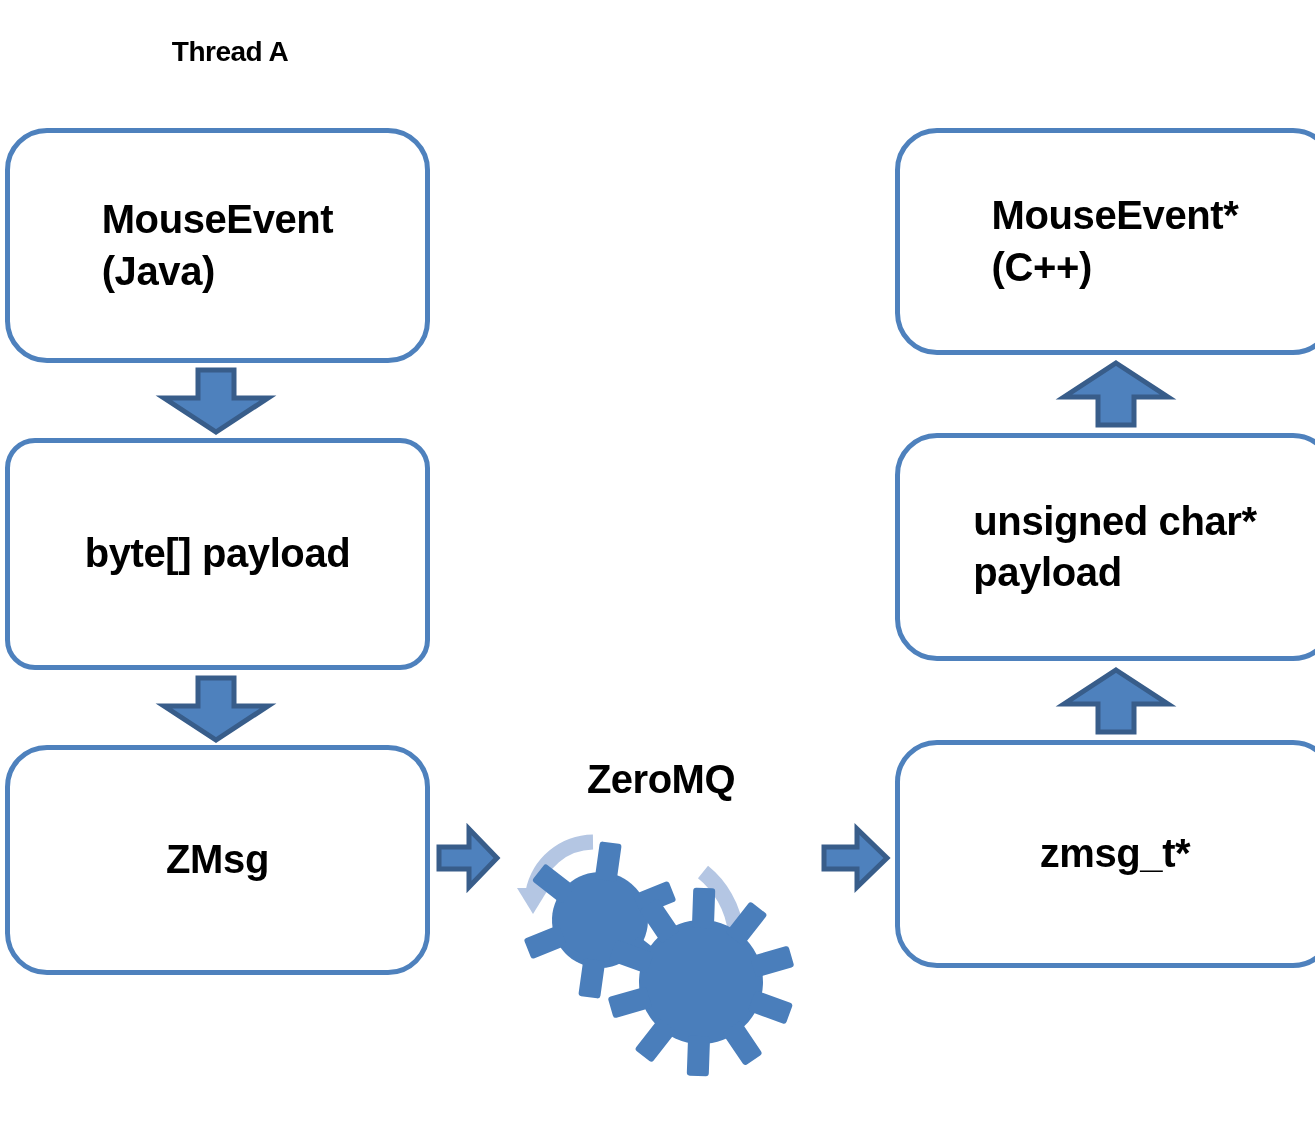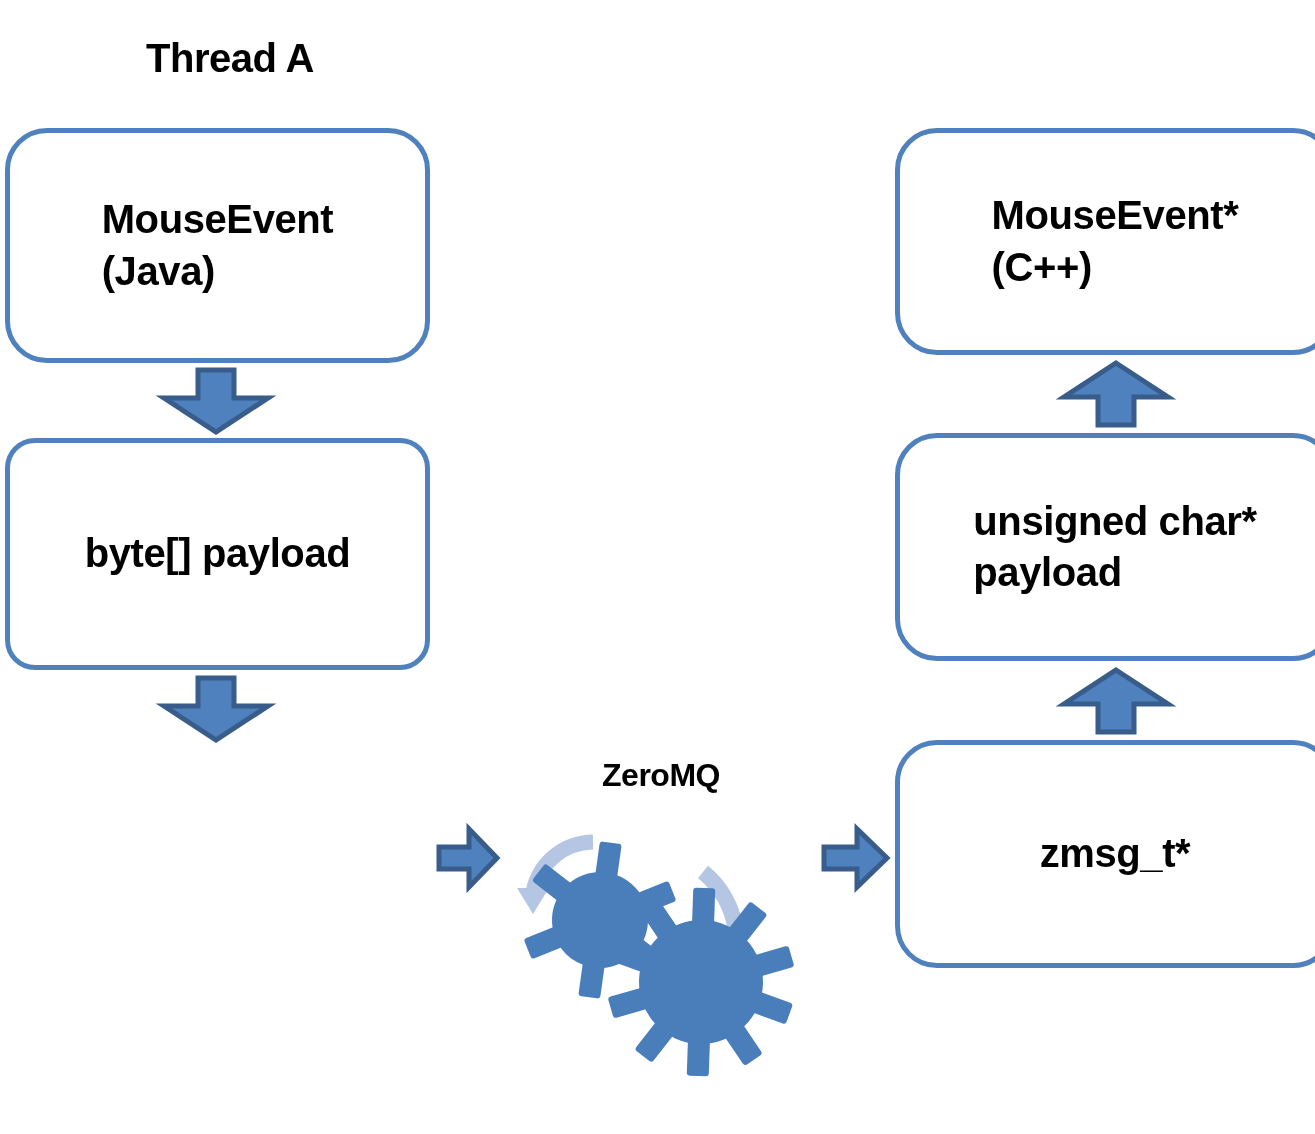--- a/index.html
+++ b/index.html
@@ -15,21 +15,21 @@
     position: relative;
     width: 1315px;
     height: 1134px;
     background: #ffffff;
     overflow: hidden;
   }
 
   
   .col-header {
     position: absolute;
-    font-size: 40px;
+    font-size: 28px;
     font-weight: bold;
     color: #000000;
     letter-spacing: -0.5px;
     text-align: center;
     white-space: nowrap;
   }
   #header-thread-a { left: 0px;   top: 36px; width: 460px; }
   #header-thread-b { left: 885px; top: 36px; width: 430px; }
 
   
@@ -76,21 +76,21 @@
   #arrow-up-2   { left: 1060px; top: 667px; width: 112px; height: 68px; }
   #arrow-right-1 { left: 436px; top: 826px; width: 64px; height: 64px; }
   #arrow-right-2 { left: 821px; top: 826px; width: 70px; height: 64px; }
 
   
   #zeromq-label {
     position: absolute;
     left: 516px;
     top: 757px;
     width: 290px;
-    font-size: 32px;
+    font-size: 40px;
     font-weight: bold;
     color: #000000;
     text-align: center;
     letter-spacing: -0.5px;
     white-space: nowrap;
   }
   #zeromq-gears {
     position: absolute;
     left: 505px;
     top: 830px;
@@ -109,20 +109,23 @@
 
   <div class="node-box" id="box-mouseevent-java">
     <span class="node-label">MouseEvent
 (Java)</span>
   </div>
 
   <div class="node-box" id="box-byte-payload">
     <span class="node-label">byte[] payload</span>
   </div>
 
+  <div class="node-box" id="box-zmsg">
+    <span class="node-label">ZMsg</span>
+  </div>
 
   <div class="node-box" id="box-mouseevent-cpp">
     <span class="node-label">MouseEvent*
 (C++)</span>
   </div>
 
   <div class="node-box" id="box-unsigned-payload">
     <span class="node-label">unsigned char*
 payload</span>
   </div>

